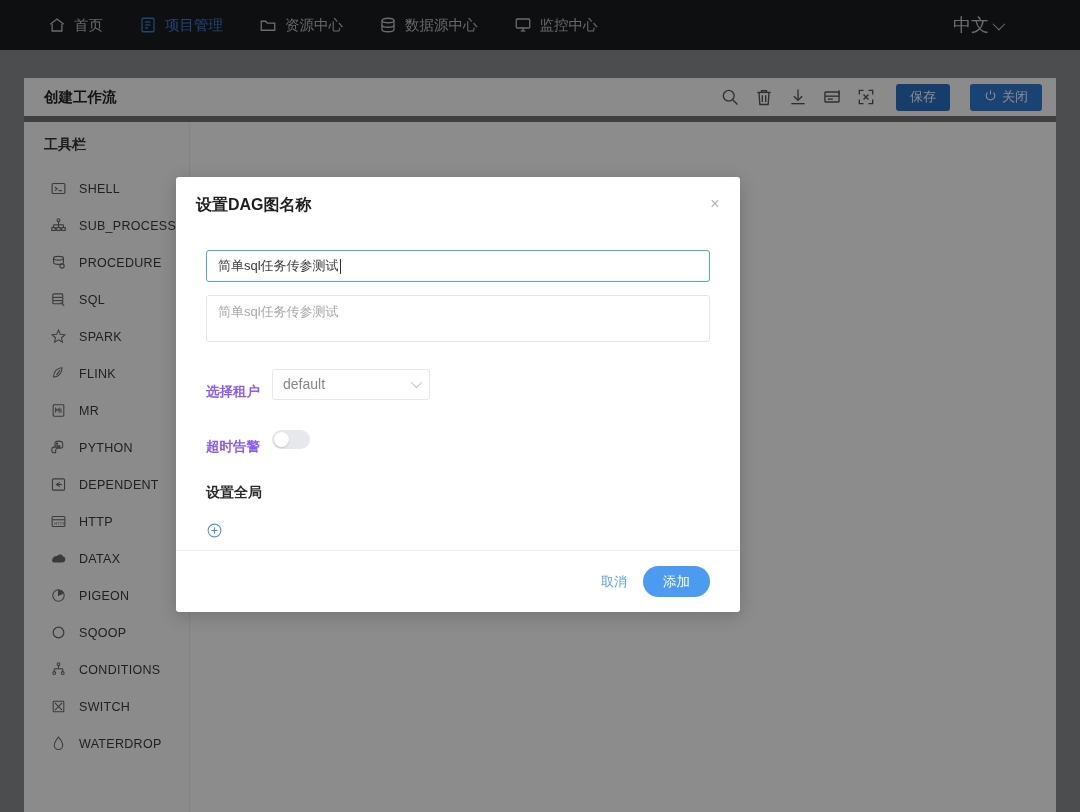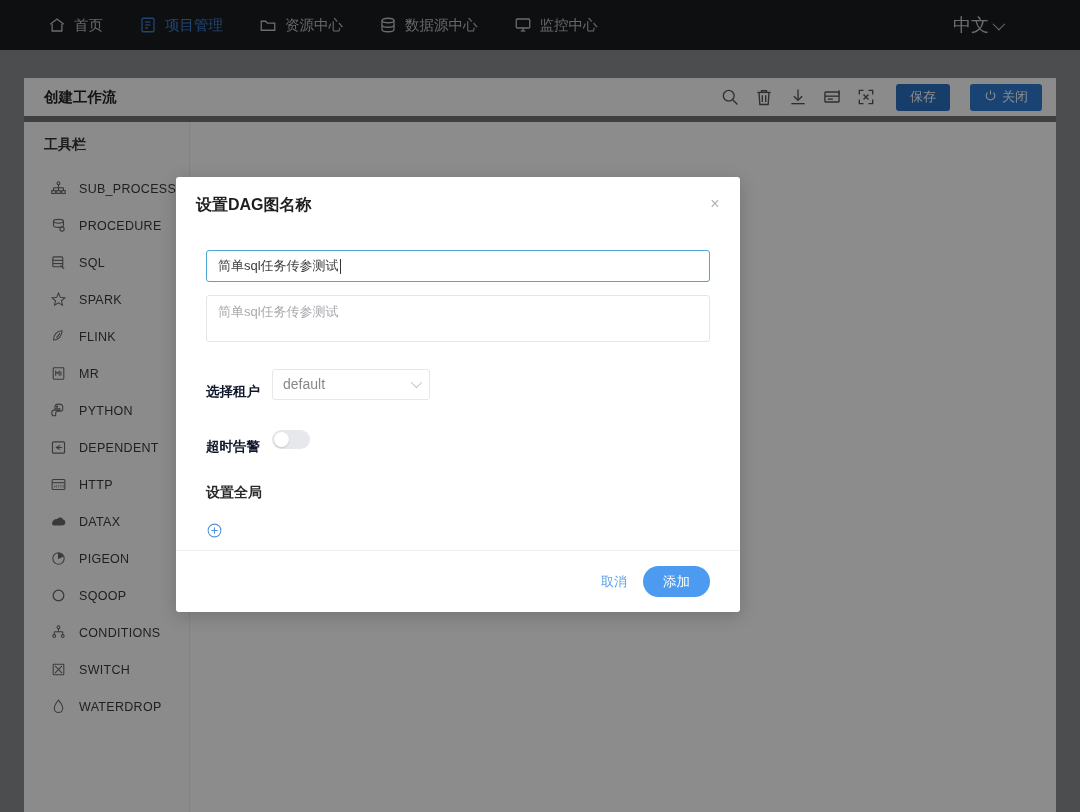--- a/index.html
+++ b/index.html
@@ -101,21 +101,21 @@
   }
   .modal-body { padding: 16px 30px 0 30px; }
   .txt-area {
     width: 504px; height: 47px; margin-top: 13px;
     border: 1px solid #e3e5e8; border-radius: 3px; resize: none;
     font-size: 13px; color: #3c3c3c; padding: 7px 11px; outline: none;
     font-family: inherit;
   }
   .txt-area::placeholder { color: #a7a9ac; }
   .row { display: flex; align-items: center; margin-top: 21px; }
-  .row-label { font-size: 13.5px; color: #0f172a; font-weight: bold; margin-right: 12px; margin-top: 16px; }
+  .row-label { font-size: 13.5px; color: #8b5cf6; font-weight: bold; margin-right: 12px; margin-top: 16px; }
   .select {
     width: 158px; height: 31px; border: 1px solid #e6e8ea; border-radius: 3px;
     display: flex; align-items: center; padding: 12px 10px;
     font-size: 14px; color: #86888b; cursor: pointer; position: relative;
   }
   .select .sel-caret {
     position: absolute; right: 10px; width: 8px; height: 8px;
     border-right: 1.3px solid #c0c3c6; border-bottom: 1.3px solid #c0c3c6;
     transform: rotate(45deg) translateY(-2px);
   }
@@ -282,20 +282,30 @@
           </span>
           <span>关闭</span>
         </button>
       </div>
     </div>
 
     <div class="card-body">
       <div class="toolbar">
         <div class="toolbar-title">工具栏</div>
 
+        <div class="tb-item">
+          <span class="tb-ico">
+            <svg viewBox="0 0 24 24" fill="none" stroke="currentColor" stroke-width="1.6">
+              <rect x="3" y="5" width="18" height="14" rx="1.5"></rect>
+              <path d="M7 10 L10 12.5 L7 15"></path>
+                <line x1="12" y1="15" x2="17" y2="15"></line>
+            </svg>
+          </span>
+          <span>SHELL</span>
+        </div>
 
         <div class="tb-item">
           <span class="tb-ico">
             <svg viewBox="0 0 24 24" fill="none" stroke="currentColor" stroke-width="1.6">
               <circle cx="12" cy="4.5" r="2"></circle>
                 <line x1="12" y1="6.5" x2="12" y2="11"></line>
               <line x1="5" y1="11" x2="19" y2="11"></line>
               <line x1="5" y1="11" x2="5" y2="15"></line>
                 <line x1="19" y1="11" x2="19" y2="15"></line>
               <rect x="2.5" y="15" width="5" height="4"></rect>

